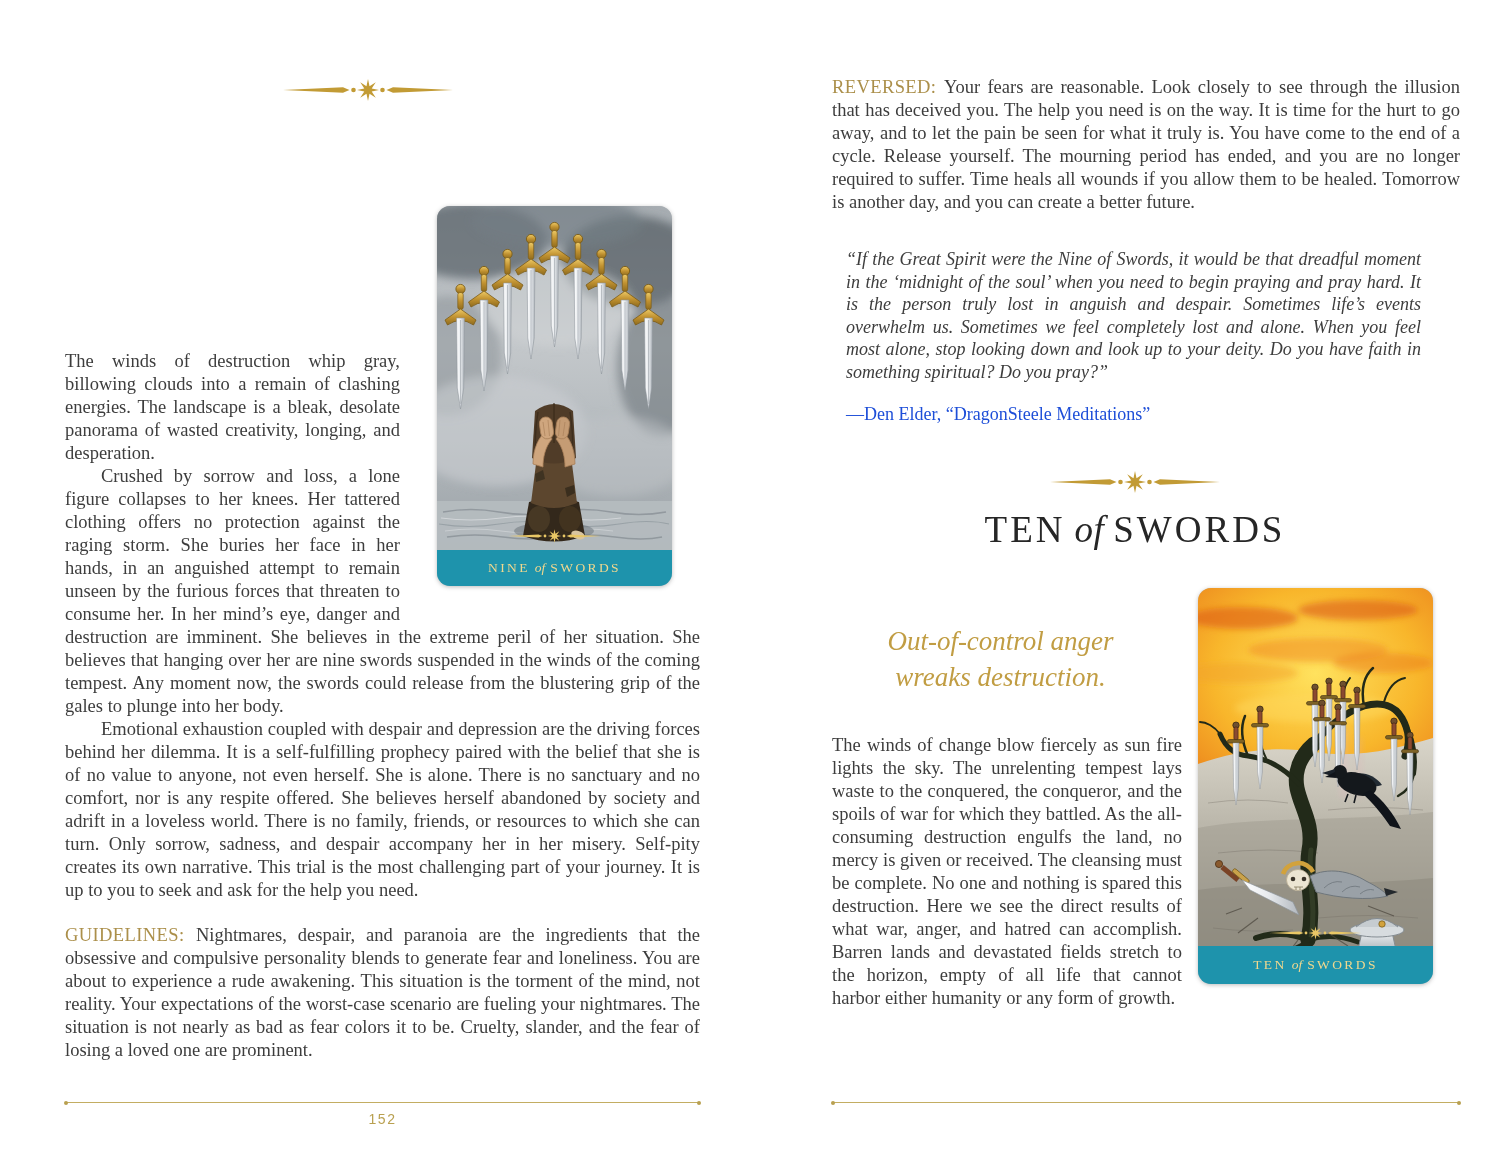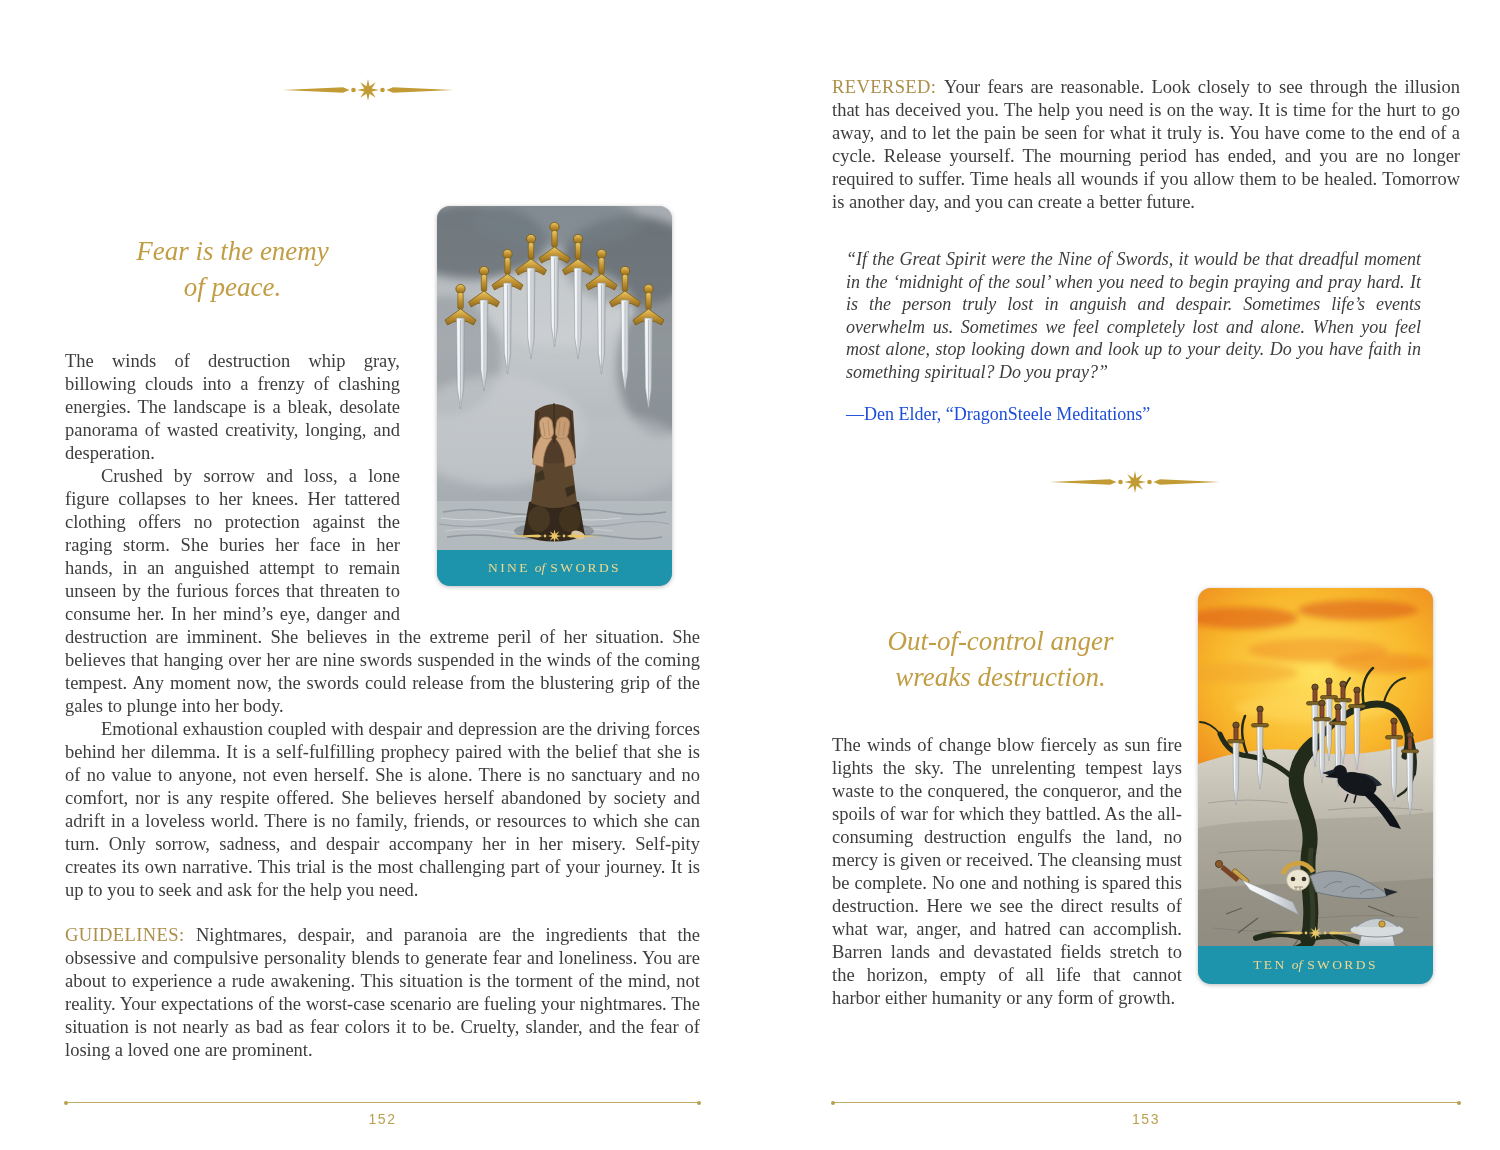--- a/index.html
+++ b/index.html
@@ -139,24 +139,20 @@
 
 <section class="page" id="page-left">
 
   <div class="centerblock" style="left:43px;width:650px;top:58px">
     <svg class="ornament-svg" width="180" height="32" viewBox="-90 -16 180 32">
       <use href="#bigOrnament"></use>
     </svg>
   </div>
 
 
-  <div class="pullquote abs" style="left:60px;width:345px;top:218px">
-    <span>Fear is the enemy</span><br>
-    <span>of peace.</span>
-  </div>
 
   <div class="tarot-card" style="left:437px;top:190px;width:235px;height:380px">
     <svg width="235" height="344" viewBox="0 0 235 344">
       <rect width="235" height="344" fill="url(#grayCardG)"></rect>
       <g filter="url(#soft)">
         <ellipse cx="35" cy="35" rx="75" ry="38" fill="#626b72" opacity="0.8"></ellipse>
         <ellipse cx="195" cy="55" rx="70" ry="45" fill="#575f66" opacity="0.75"></ellipse>
         <ellipse cx="120" cy="15" rx="85" ry="26" fill="#747d84" opacity="0.7"></ellipse>
         <ellipse cx="10" cy="150" rx="55" ry="60" fill="#8a9298" opacity="0.55"></ellipse>
         <ellipse cx="225" cy="160" rx="45" ry="70" fill="#6d757b" opacity="0.6"></ellipse>
@@ -204,21 +200,21 @@
     </svg>
     <div class="card-banner" style="height:36px">
       <span>NINE</span>
         <span class="of">of</span>
         <span>SWORDS</span>
     </div>
   </div>
 
   <div class="body-text abs" style="left:65px;width:635px;top:334px">
     <div class="card-spacer" style="width:300px;height:254px"></div>
-    <p>The winds of destruction whip gray, billowing clouds into a frenzy of clashing energies. The landscape is a bleak, desolate panorama of wasted creativity, longing, and desperation.</p>
+    <p>The winds of destruction whip gray, billowing clouds into a remain of clashing energies. The landscape is a bleak, desolate panorama of wasted creativity, longing, and desperation.</p>
     <p class="indent">Crushed by sorrow and loss, a lone figure collapses to her knees. Her tattered clothing offers no protection against the raging storm. She buries her face in her hands, in an anguished attempt to remain unseen by the furious forces that threaten to consume her. In her mind’s eye, danger and destruction are imminent. She believes in the extreme peril of her situation. She believes that hanging over her are nine swords suspended in the winds of the coming tempest. Any moment now, the swords could release from the blustering grip of the gales to plunge into her body.</p>
     <p class="indent">Emotional exhaustion coupled with despair and depression are the driving forces behind her dilemma. It is a self-fulfilling prophecy paired with the belief that she is of no value to anyone, not even herself. She is alone. There is no sanctuary and no comfort, nor is any respite offered. She believes herself abandoned by society and adrift in a loveless world. There is no family, friends, or resources to which she can turn. Only sorrow, sadness, and despair accompany her in her misery. Self-pity creates its own narrative. This trial is the most challenging part of your journey. It is up to you to seek and ask for the help you need.</p>
     <p class="spaced"><span class="gold-label">GUIDELINES:</span><span>Nightmares, despair, and paranoia are the ingredients that the obsessive and compulsive personality blends to generate fear and loneliness. You are about to experience a rude awakening. This situation is the torment of the mind, not reality. Your expectations of the worst-case scenario are fueling your nightmares. The situation is not nearly as bad as fear colors it to be. Cruelty, slander, and the fear of losing a loved one are prominent.</span></p>
   </div>
 
   <div class="footer-line" style="left:65px;width:635px;top:1086px">
     <i class="dot l"></i>
       <i class="dot r"></i>
   </div>
   <div class="page-number" style="left:65px;width:635px;top:1095px">152</div>
@@ -233,20 +229,23 @@
   <div class="quote-block abs" style="left:96px;width:575px;top:232px">“If the Great Spirit were the Nine of Swords, it would be that dreadful moment in the ‘midnight of the soul’ when you need to begin praying and pray hard. It is the person truly lost in anguish and despair. Sometimes life’s events overwhelm us. Sometimes we feel completely lost and alone. When you feel most alone, stop looking down and look up to your deity. Do you have faith in something spiritual? Do you pray?”</div>
 
   <div class="attribution abs" style="left:96px;top:388px">—Den Elder, “DragonSteele Meditations”</div>
 
   <div class="centerblock" style="left:60px;width:650px;top:450px">
     <svg class="ornament-svg" width="180" height="32" viewBox="-90 -16 180 32">
       <use href="#bigOrnament"></use>
     </svg>
   </div>
 
+  <div class="centerblock" style="left:60px;width:650px;top:492px">
+    <h1 class="title"><span>TEN</span><span class="of">of</span><span>SWORDS</span></h1>
+  </div>
 
   <div class="pullquote abs" style="left:78px;width:345px;top:608px">
     <span>Out-of-control anger</span><br>
     <span>wreaks destruction.</span>
   </div>
 
   <div class="tarot-card" style="left:448px;top:572px;width:235px;height:396px">
     <svg width="235" height="358" viewBox="0 0 235 358">
       <rect width="235" height="190" fill="url(#skyG)"></rect>
       <g filter="url(#soft3)">
@@ -339,14 +338,13 @@
 
   <div class="body-text abs" style="left:82px;width:628px;top:718px">
     <div class="card-spacer" style="width:278px;height:254px"></div>
     <p>The winds of change blow fiercely as sun fire lights the sky. The unrelenting tempest lays waste to the conquered, the conqueror, and the spoils of war for which they battled. As the all-consuming destruction engulfs the land, no mercy is given or received. The cleansing must be complete. No one and nothing is spared this destruction. Here we see the direct results of what war, anger, and hatred can accomplish. Barren lands and devastated fields stretch to the horizon, empty of all life that cannot harbor either humanity or any form of growth.</p>
   </div>
 
   <div class="footer-line" style="left:82px;width:628px;top:1086px">
     <i class="dot l"></i>
       <i class="dot r"></i>
   </div>
-  <div class="page-number" style="left:82px;width:628px;top:1095px">153</div>
 </section>
 
 </body></html>

